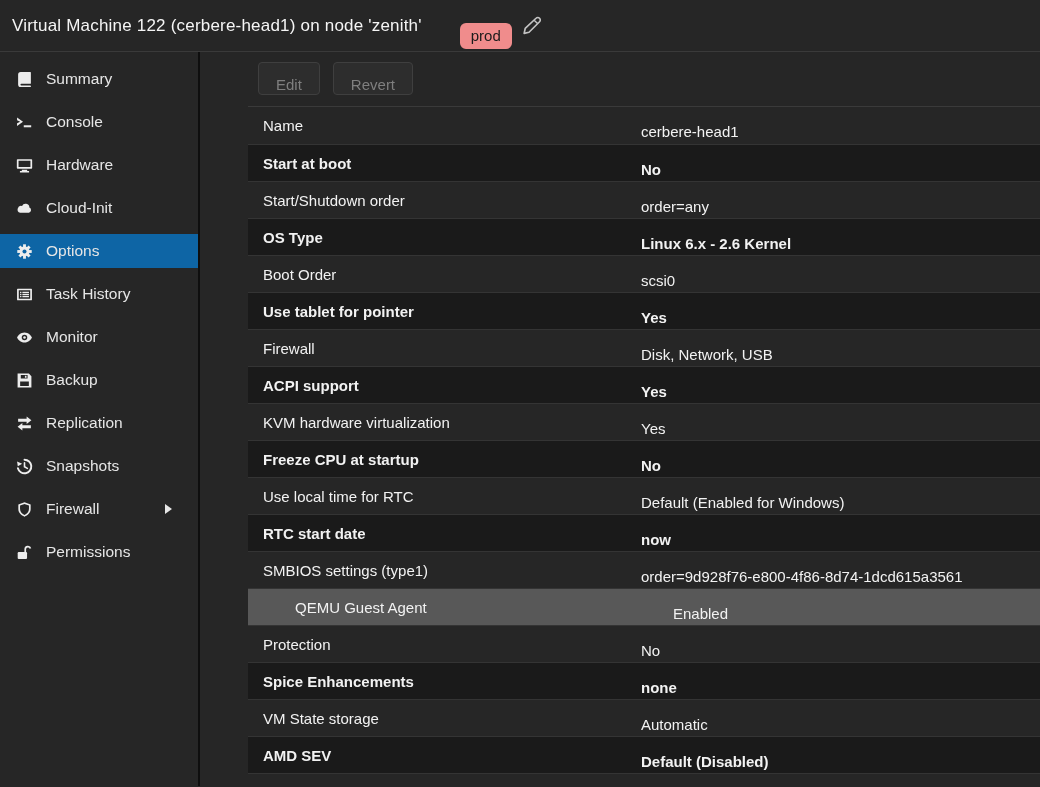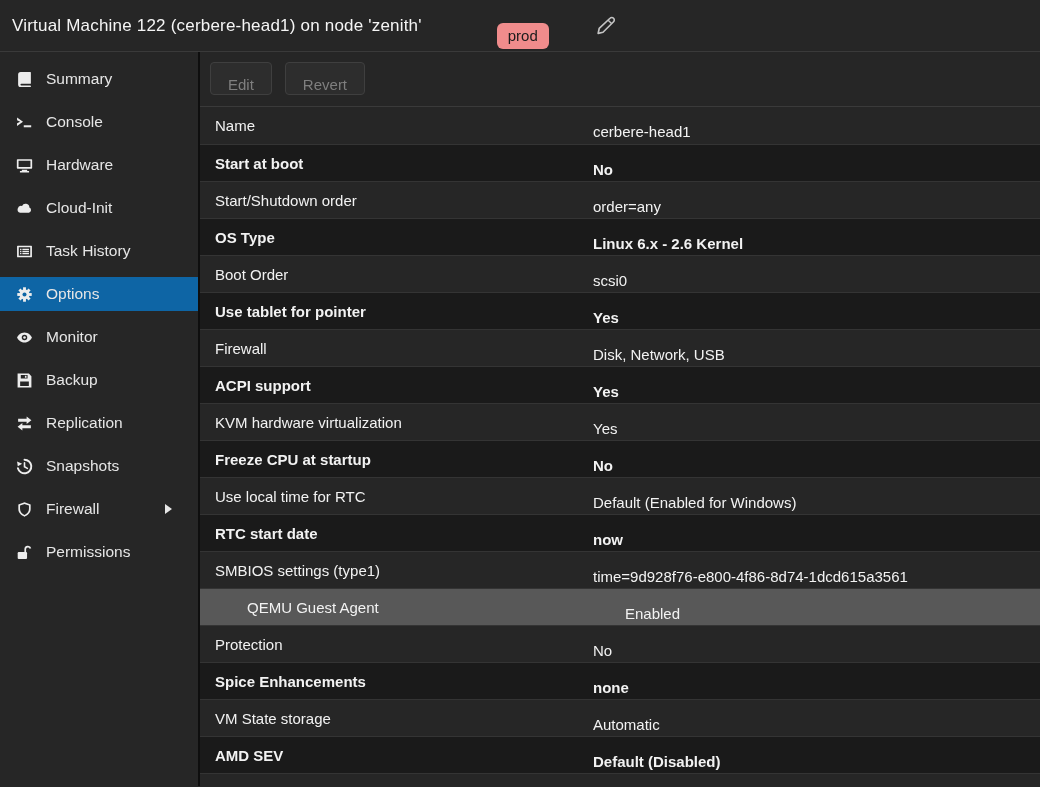--- a/index.html
+++ b/index.html
@@ -19,37 +19,36 @@
     color:#f2f2f2;
     -webkit-font-smoothing:antialiased;
   }
   
   .header{
     height:52px;
     display:flex;align-items:center;
     padding:0 12px;
     background:var(--panel-bg);
     border-bottom:1px solid var(--line);
-    gap:37px;
   }
   .header-title{font-size:17px;color:#f5f5f5;letter-spacing:.2px;}
   .tag{
     margin-left:38px;
     background:var(--tag-bg);
     color:#1b1b1b;
     font-size:15px;
     padding:4px 11px;
     border-radius:6px;
     line-height:1.2;
     margin-top:20px;
   }
   .header-pencil{margin-left:10px;display:flex;align-items:center;}
   .header-pencil svg{width:19px;height:19px;}
   
-  .layout{display:flex;height:734px;}
+  .layout{display:flex;height:734px;gap:48px;}
   .sidebar{
     width:200px;
     background:var(--panel-bg);
     border-right:2px solid #0e0e0e;
     padding-top:10px;
     flex-shrink:0;
   }
   .side-item{
     height:34px;
     margin-bottom:9px;
@@ -164,48 +163,48 @@
 
     <div class="side-item">
       <span class="side-icon">
         <svg viewBox="0 0 16 16">
             <path d="M12.6 7.1a3.6 3.6 0 0 0-6.9-1.4A3.2 3.2 0 0 0 3.9 12h8.3a2.6 2.6 0 0 0 .4-4.9z"></path>
           </svg>
       </span>
       <span>Cloud-Init</span>
     </div>
 
-    <div class="side-item">
-      <span class="side-icon">
-        <svg viewBox="0 0 16 16">
-            <path d="M1.6 2.5h12.8c.3 0 .6.3.6.6v9.8c0 .3-.3.6-.6.6H1.6a.6.6 0 0 1-.6-.6V3.1c0-.3.3-.6.6-.6zm1 1.5v8h10.8V4H2.6zm1.2 1.4h1.3v1.2H3.8V5.4zm2.2 0h6.2v1.2H6V5.4zM3.8 7.4h1.3v1.2H3.8V7.4zM6 7.4h6.2v1.2H6V7.4zM3.8 9.4h1.3v1.2H3.8V9.4zM6 9.4h6.2v1.2H6V9.4z"></path>
-          </svg>
-      </span>
-      <span>Task History</span>
-    </div>
-
     <div class="side-item selected">
       <span class="side-icon">
         <svg viewBox="0 0 16 16">
           <g stroke="currentColor" stroke-width="2.7">
             <line x1="8" y1="1.2" x2="8" y2="14.8"></line>
             <line x1="1.2" y1="8" x2="14.8" y2="8"></line>
             <line x1="3.2" y1="3.2" x2="12.8" y2="12.8"></line>
             <line x1="3.2" y1="12.8" x2="12.8" y2="3.2"></line>
           </g>
           <circle cx="8" cy="8" r="4.7" fill="currentColor" stroke="none"></circle>
           <circle cx="8" cy="8" r="1.9" style="fill:var(--accent-blue)" stroke="none"></circle>
         </svg>
       </span>
       <span>Options</span>
     </div>
 
     <div class="side-item">
       <span class="side-icon">
         <svg viewBox="0 0 16 16">
+            <path d="M1.6 2.5h12.8c.3 0 .6.3.6.6v9.8c0 .3-.3.6-.6.6H1.6a.6.6 0 0 1-.6-.6V3.1c0-.3.3-.6.6-.6zm1 1.5v8h10.8V4H2.6zm1.2 1.4h1.3v1.2H3.8V5.4zm2.2 0h6.2v1.2H6V5.4zM3.8 7.4h1.3v1.2H3.8V7.4zM6 7.4h6.2v1.2H6V7.4zM3.8 9.4h1.3v1.2H3.8V9.4zM6 9.4h6.2v1.2H6V9.4z"></path>
+          </svg>
+      </span>
+      <span>Task History</span>
+    </div>
+
+    <div class="side-item">
+      <span class="side-icon">
+        <svg viewBox="0 0 16 16">
             <path d="M8 3.2C4.3 3.2 1.8 6 1 8c.8 2 3.3 4.8 7 4.8S14.2 10 15 8c-.8-2-3.3-4.8-7-4.8zm0 7.4A2.6 2.6 0 1 1 8 5.4a2.6 2.6 0 0 1 0 5.2z"></path>
             <circle cx="8" cy="8" r="1.2"></circle>
           </svg>
       </span>
       <span>Monitor</span>
     </div>
 
     <div class="side-item">
       <span class="side-icon">
         <svg viewBox="0 0 16 16">
@@ -310,21 +309,21 @@
       <div class="row light">
         <span class="cell-name">Use local time for RTC</span>
         <span class="cell-value">Default (Enabled for Windows)</span>
       </div>
       <div class="row dark">
         <span class="cell-name">RTC start date</span>
         <span class="cell-value">now</span>
       </div>
       <div class="row light">
         <span class="cell-name">SMBIOS settings (type1)</span>
-        <span class="cell-value">time=9d928f76-e800-4f86-8d74-1dcd615a3561</span>
+        <span class="cell-value">order=9d928f76-e800-4f86-8d74-1dcd615a3561</span>
       </div>
       <div class="row selected">
         <span class="cell-name">QEMU Guest Agent</span>
         <span class="cell-value">Enabled</span>
       </div>
       <div class="row light">
         <span class="cell-name">Protection</span>
         <span class="cell-value">No</span>
       </div>
       <div class="row dark">

